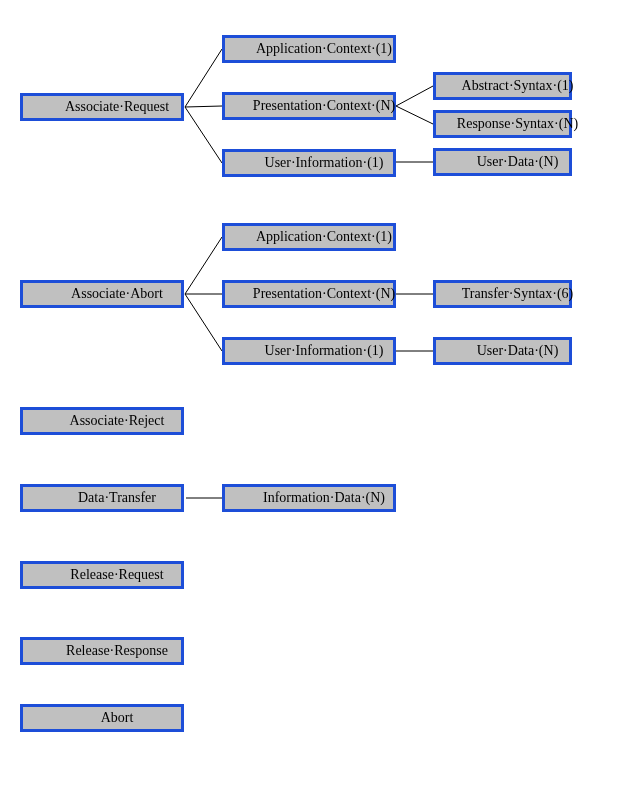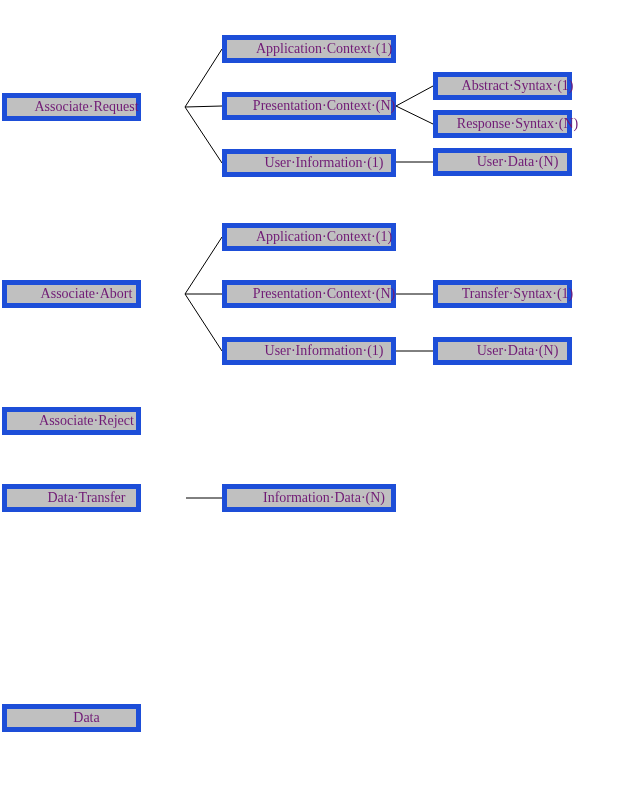--- a/index.html
+++ b/index.html
@@ -24,30 +24,30 @@
   }
   .connectors line {
     stroke: #000000;
     stroke-width: 1;
   }
   .node {
     position: absolute;
     box-sizing: border-box;
     height: 28px;
     background: #c0c0c0;
-    border: 5px solid #1d4ed8;
+    border: 3px solid #1d4ed8;
     display: flex;
     align-items: center;
     justify-content: center;
     font-size: 14px;
-    color: #701a75;
+    color: #000000;
     white-space: nowrap;
     padding-left: 30px;
   }
-  .col-left  { left: 2px;  width: 139px; }
+  .col-left  { left: 20px;  width: 164px; }
   .col-mid   { left: 222px; width: 174px; }
   .col-right { left: 433px; width: 139px; }
 </style>
 </head>
 <body>
 
 <div class="canvas">
 
   <svg class="connectors" viewBox="0 0 620 800" xmlns="http://www.w3.org/2000/svg">
     <line x1="185" y1="107" x2="222" y2="49"></line>
@@ -69,21 +69,23 @@
   <div class="node col-mid" style="top:92px">Presentation·Context·(N)</div>
   <div class="node col-mid" style="top:149px">User·Information·(1)</div>
   <div class="node col-right" style="top:72px">Abstract·Syntax·(1)</div>
   <div class="node col-right" style="top:110px">Response·Syntax·(N)</div>
   <div class="node col-right" style="top:148px">User·Data·(N)</div>
 
   <div class="node col-left" style="top:280px">Associate·Abort</div>
   <div class="node col-mid" style="top:223px">Application·Context·(1)</div>
   <div class="node col-mid" style="top:280px">Presentation·Context·(N)</div>
   <div class="node col-mid" style="top:337px">User·Information·(1)</div>
-  <div class="node col-right" style="top:280px">Transfer·Syntax·(1)</div>
+  <div class="node col-right" style="top:280px">Transfer·Syntax·(6)</div>
   <div class="node col-right" style="top:337px">User·Data·(N)</div>
 
   <div class="node col-left" style="top:407px">Associate·Reject</div>
   <div class="node col-left" style="top:484px">Data·Transfer</div>
   <div class="node col-mid" style="top:484px">Information·Data·(N)</div>
-  <div class="node col-left" style="top:704px">Data</div>
+  <div class="node col-left" style="top:561px">Release·Request</div>
+  <div class="node col-left" style="top:637px">Release·Response</div>
+  <div class="node col-left" style="top:704px">Abort</div>
 
 </div>
 
 </body></html>

